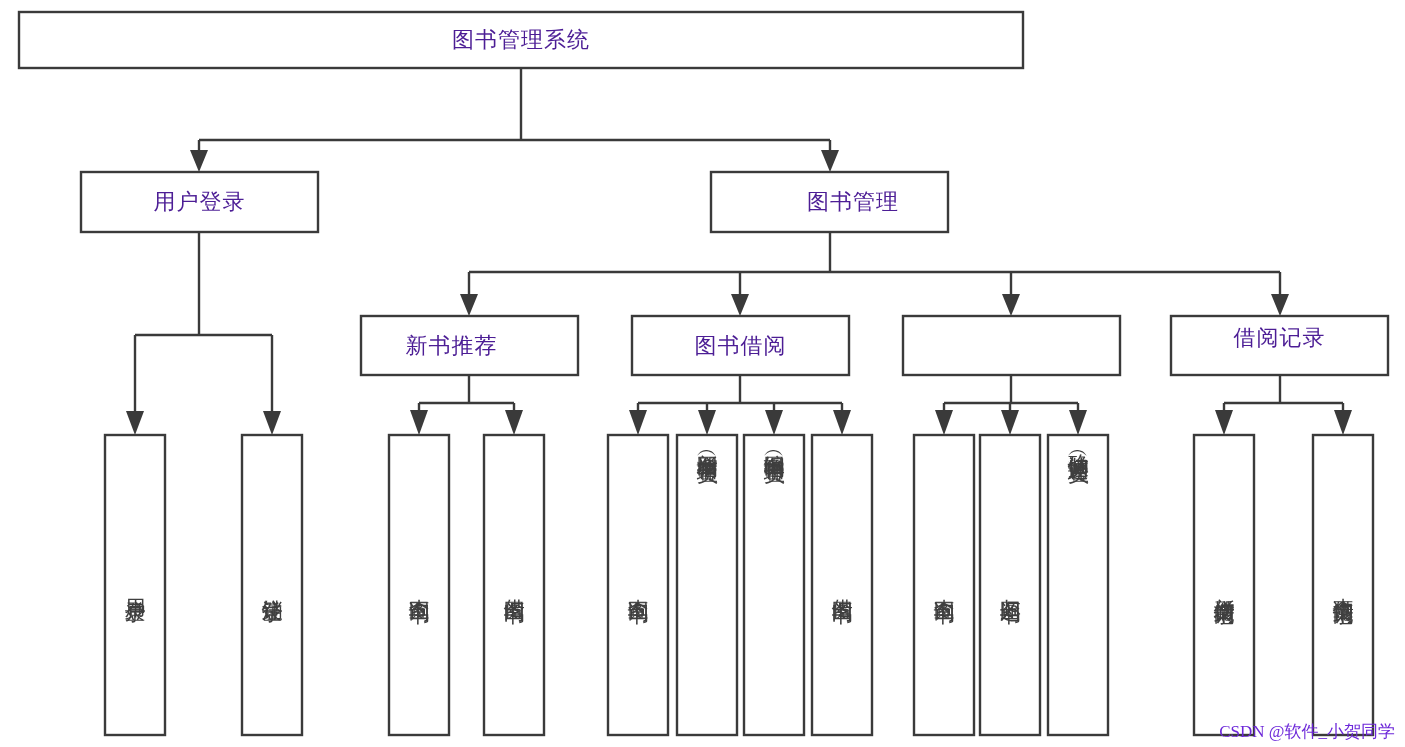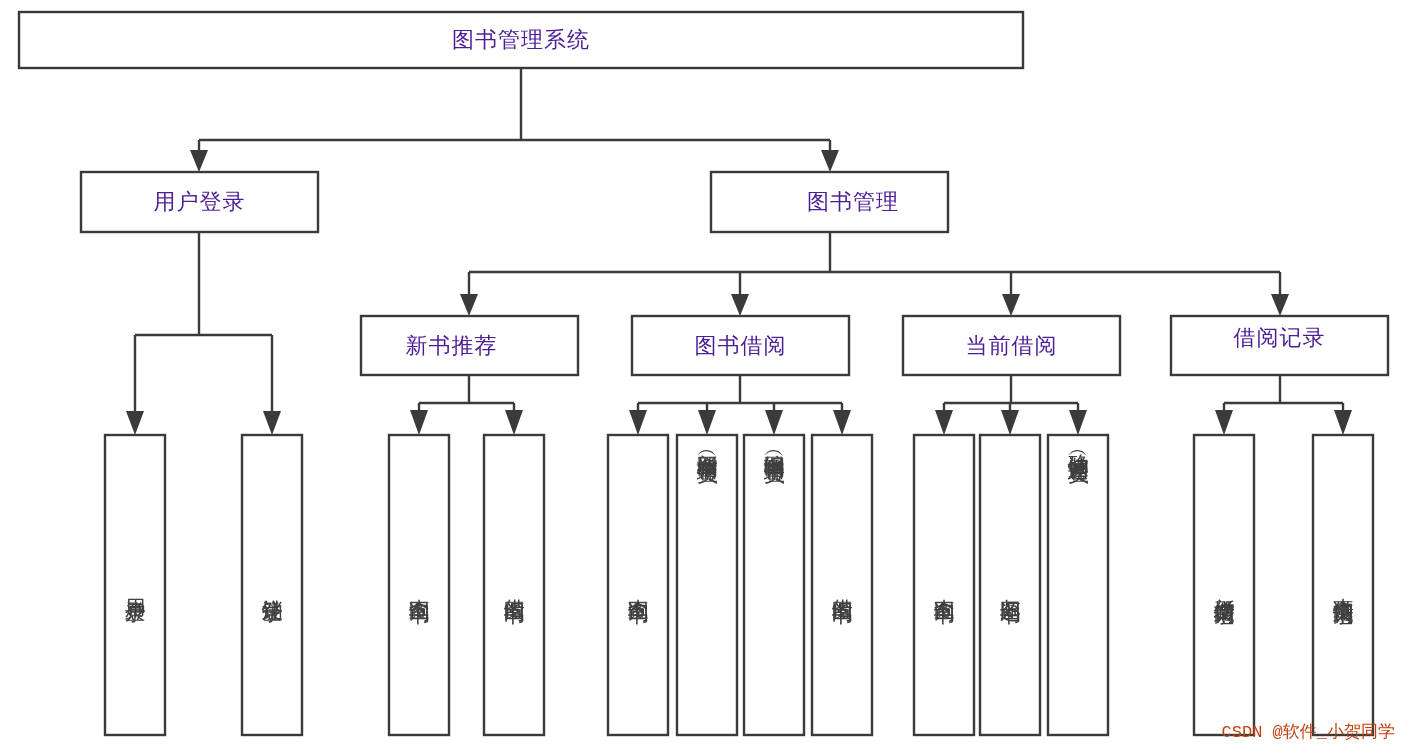--- a/index.html
+++ b/index.html
@@ -37,22 +37,22 @@
   }
   .arrow-head {
     fill: #3a3a3a;
     stroke: none;
   }
   .watermark {
     position: absolute;
     right: 10px;
     bottom: 4px;
     font-size: 17px;
-    color: #c2410c;
-    font-family: Liberation Mono, monospace;
+    color: #6d28d9;
+    font-family: Liberation Serif, serif;
     white-space: nowrap;
     pointer-events: none;
   }
   .vlabel-wrap {
     position: absolute;
     display: flex;
     align-items: center;
     justify-content: center;
     pointer-events: none;
   }
@@ -189,23 +189,20 @@
   </div>
 
   <div class="hlabel-wrap" style="left:361px; top:316px; width:181px; height:59px;">
     <span class="hlabel-text">新书推荐</span>
   </div>
 
   <div class="hlabel-wrap" style="left:632px; top:316px; width:217px; height:59px;border-radius:8px;">
     <span class="hlabel-text">图书借阅</span>
   </div>
 
-  <div class="hlabel-wrap" style="left:903px; top:316px; width:217px; height:59px;">
-    <span class="hlabel-text">当前借阅</span>
-  </div>
 
   <div class="hlabel-wrap" style="left:1171px; top:316px; width:217px; height:43px;">
     <span class="hlabel-text">借阅记录</span>
   </div>
 
   <div class="vlabel-wrap" style="left:105px; top:435px; width:60px; height:300px;">
     <span class="vlabel-text">用户登录</span>
   </div>
   <div class="vlabel-wrap" style="left:242px; top:435px; width:60px; height:300px;">
     <span class="vlabel-text">注销登录</span>

